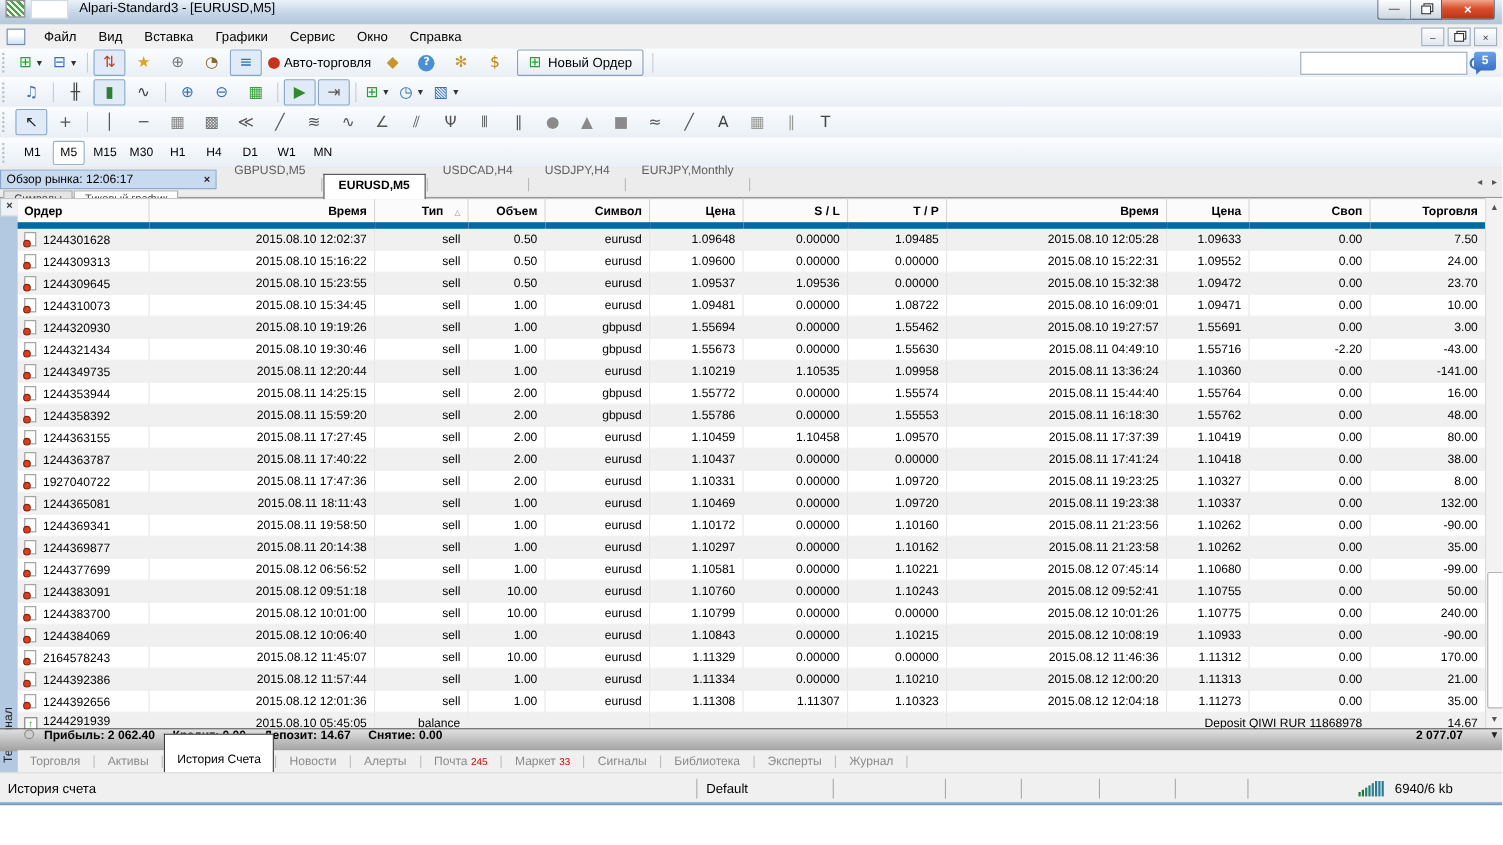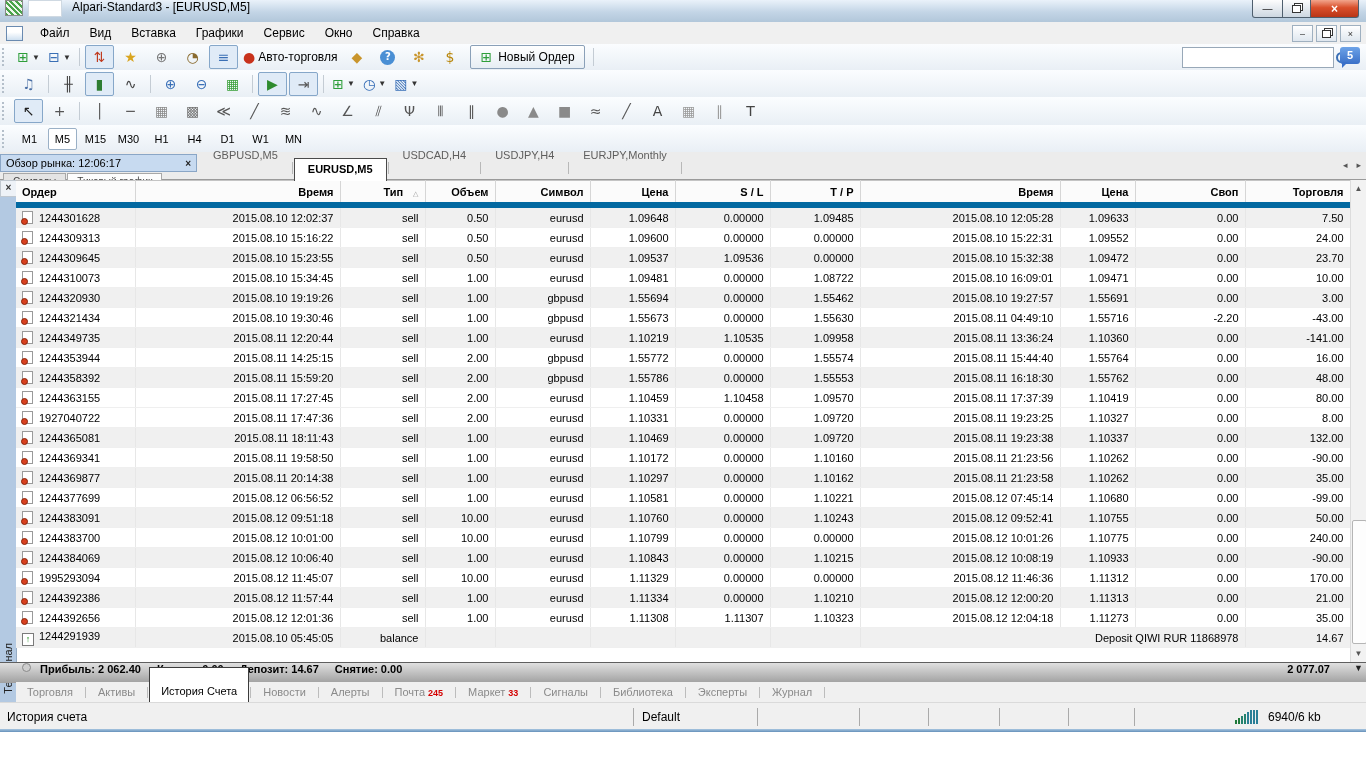--- a/index.html
+++ b/index.html
@@ -113,21 +113,21 @@
   .sum-dot{width:7px;height:7px;border-radius:50%;border:1px solid #8a8a8a;background:#cecece;margin:0 9px 0 22px}
   .sum-item{margin-right:16px}
   .sum-total{position:absolute;right:36px}
   .sum-caret{position:absolute;right:3px;font-size:9px;color:#222}
   
   .termtabs{position:absolute;left:16px;top:682px;width:1350px;height:20px;background:#f0f0f0;
     display:flex;align-items:flex-end;font-size:11px}
   .ttab{padding:17px 11px 4px;color:#8a8a8a;white-space:nowrap}
   .ttab.active{background:#fff;border:1px solid #3c3c3c;border-bottom:none;color:#000;padding-bottom:5px}
   .ttab-sep{width:1px;height:11px;background:#bcbcbc;margin:0 1px 4px}
-  .badge{color:#d40000;font-size:9px;font-weight:bold;margin-left:3px}
+  .badge{color:#d40000;font-size:9px;font-weight:normal;margin-left:3px}
   
   .statusbar{position:absolute;left:0;top:702px;width:1366px;height:27px;background:#f0f0f0;
     border-top:1px solid #dadada;display:flex;align-items:center;font-size:12px}
   .sb-cell{height:18px;line-height:18px;border-right:1px solid #aaa}
   .sb-mode{width:626px;padding-left:7px;border-right:1px solid #aaa}
   .sb-profile{width:115px;padding-left:8px}
   .sb-signal{margin-left:auto;display:flex;align-items:flex-end;gap:1px;height:15px;margin-right:10px}
   .sb-signal i{display:block;width:2px}
   .sb-traffic{width:86px;margin-right:12px;font-size:12px}
   .winedge{position:absolute;left:0;top:729px;width:1366px;height:3px;background:linear-gradient(#a8c6e0,#6590ba)}
@@ -569,20 +569,34 @@
           <td class="ar">2.00</td>
           <td class="ar">eurusd</td>
           <td class="ar">1.10459</td>
           <td class="ar">1.10458</td>
           <td class="ar">1.09570</td>
           <td class="ar">2015.08.11 17:37:39</td>
           <td class="ar">1.10419</td>
           <td class="ar">0.00</td>
           <td class="ar">80.00</td>
         </tr>
+        <tr class="alt">
+          <td class="al"><span class="ico-doc"></span><span>1244363787</span></td>
+          <td class="ar">2015.08.11 17:40:22</td>
+          <td class="ar">sell</td>
+          <td class="ar">2.00</td>
+          <td class="ar">eurusd</td>
+          <td class="ar">1.10437</td>
+          <td class="ar">0.00000</td>
+          <td class="ar">0.00000</td>
+          <td class="ar">2015.08.11 17:41:24</td>
+          <td class="ar">1.10418</td>
+          <td class="ar">0.00</td>
+          <td class="ar">38.00</td>
+        </tr>
         <tr>
           <td class="al"><span class="ico-doc"></span><span>1927040722</span></td>
           <td class="ar">2015.08.11 17:47:36</td>
           <td class="ar">sell</td>
           <td class="ar">2.00</td>
           <td class="ar">eurusd</td>
           <td class="ar">1.10331</td>
           <td class="ar">0.00000</td>
           <td class="ar">1.09720</td>
           <td class="ar">2015.08.11 19:23:25</td>
@@ -682,21 +696,21 @@
           <td class="ar">eurusd</td>
           <td class="ar">1.10843</td>
           <td class="ar">0.00000</td>
           <td class="ar">1.10215</td>
           <td class="ar">2015.08.12 10:08:19</td>
           <td class="ar">1.10933</td>
           <td class="ar">0.00</td>
           <td class="ar">-90.00</td>
         </tr>
         <tr>
-          <td class="al"><span class="ico-doc"></span><span>1995293094</span></td>
+          <td class="al"><span class="ico-doc"></span><span>2164578243</span></td>
           <td class="ar">2015.08.12 11:45:07</td>
           <td class="ar">sell</td>
           <td class="ar">10.00</td>
           <td class="ar">eurusd</td>
           <td class="ar">1.11329</td>
           <td class="ar">0.00000</td>
           <td class="ar">0.00000</td>
           <td class="ar">2015.08.12 11:46:36</td>
           <td class="ar">1.11312</td>
           <td class="ar">0.00</td>

